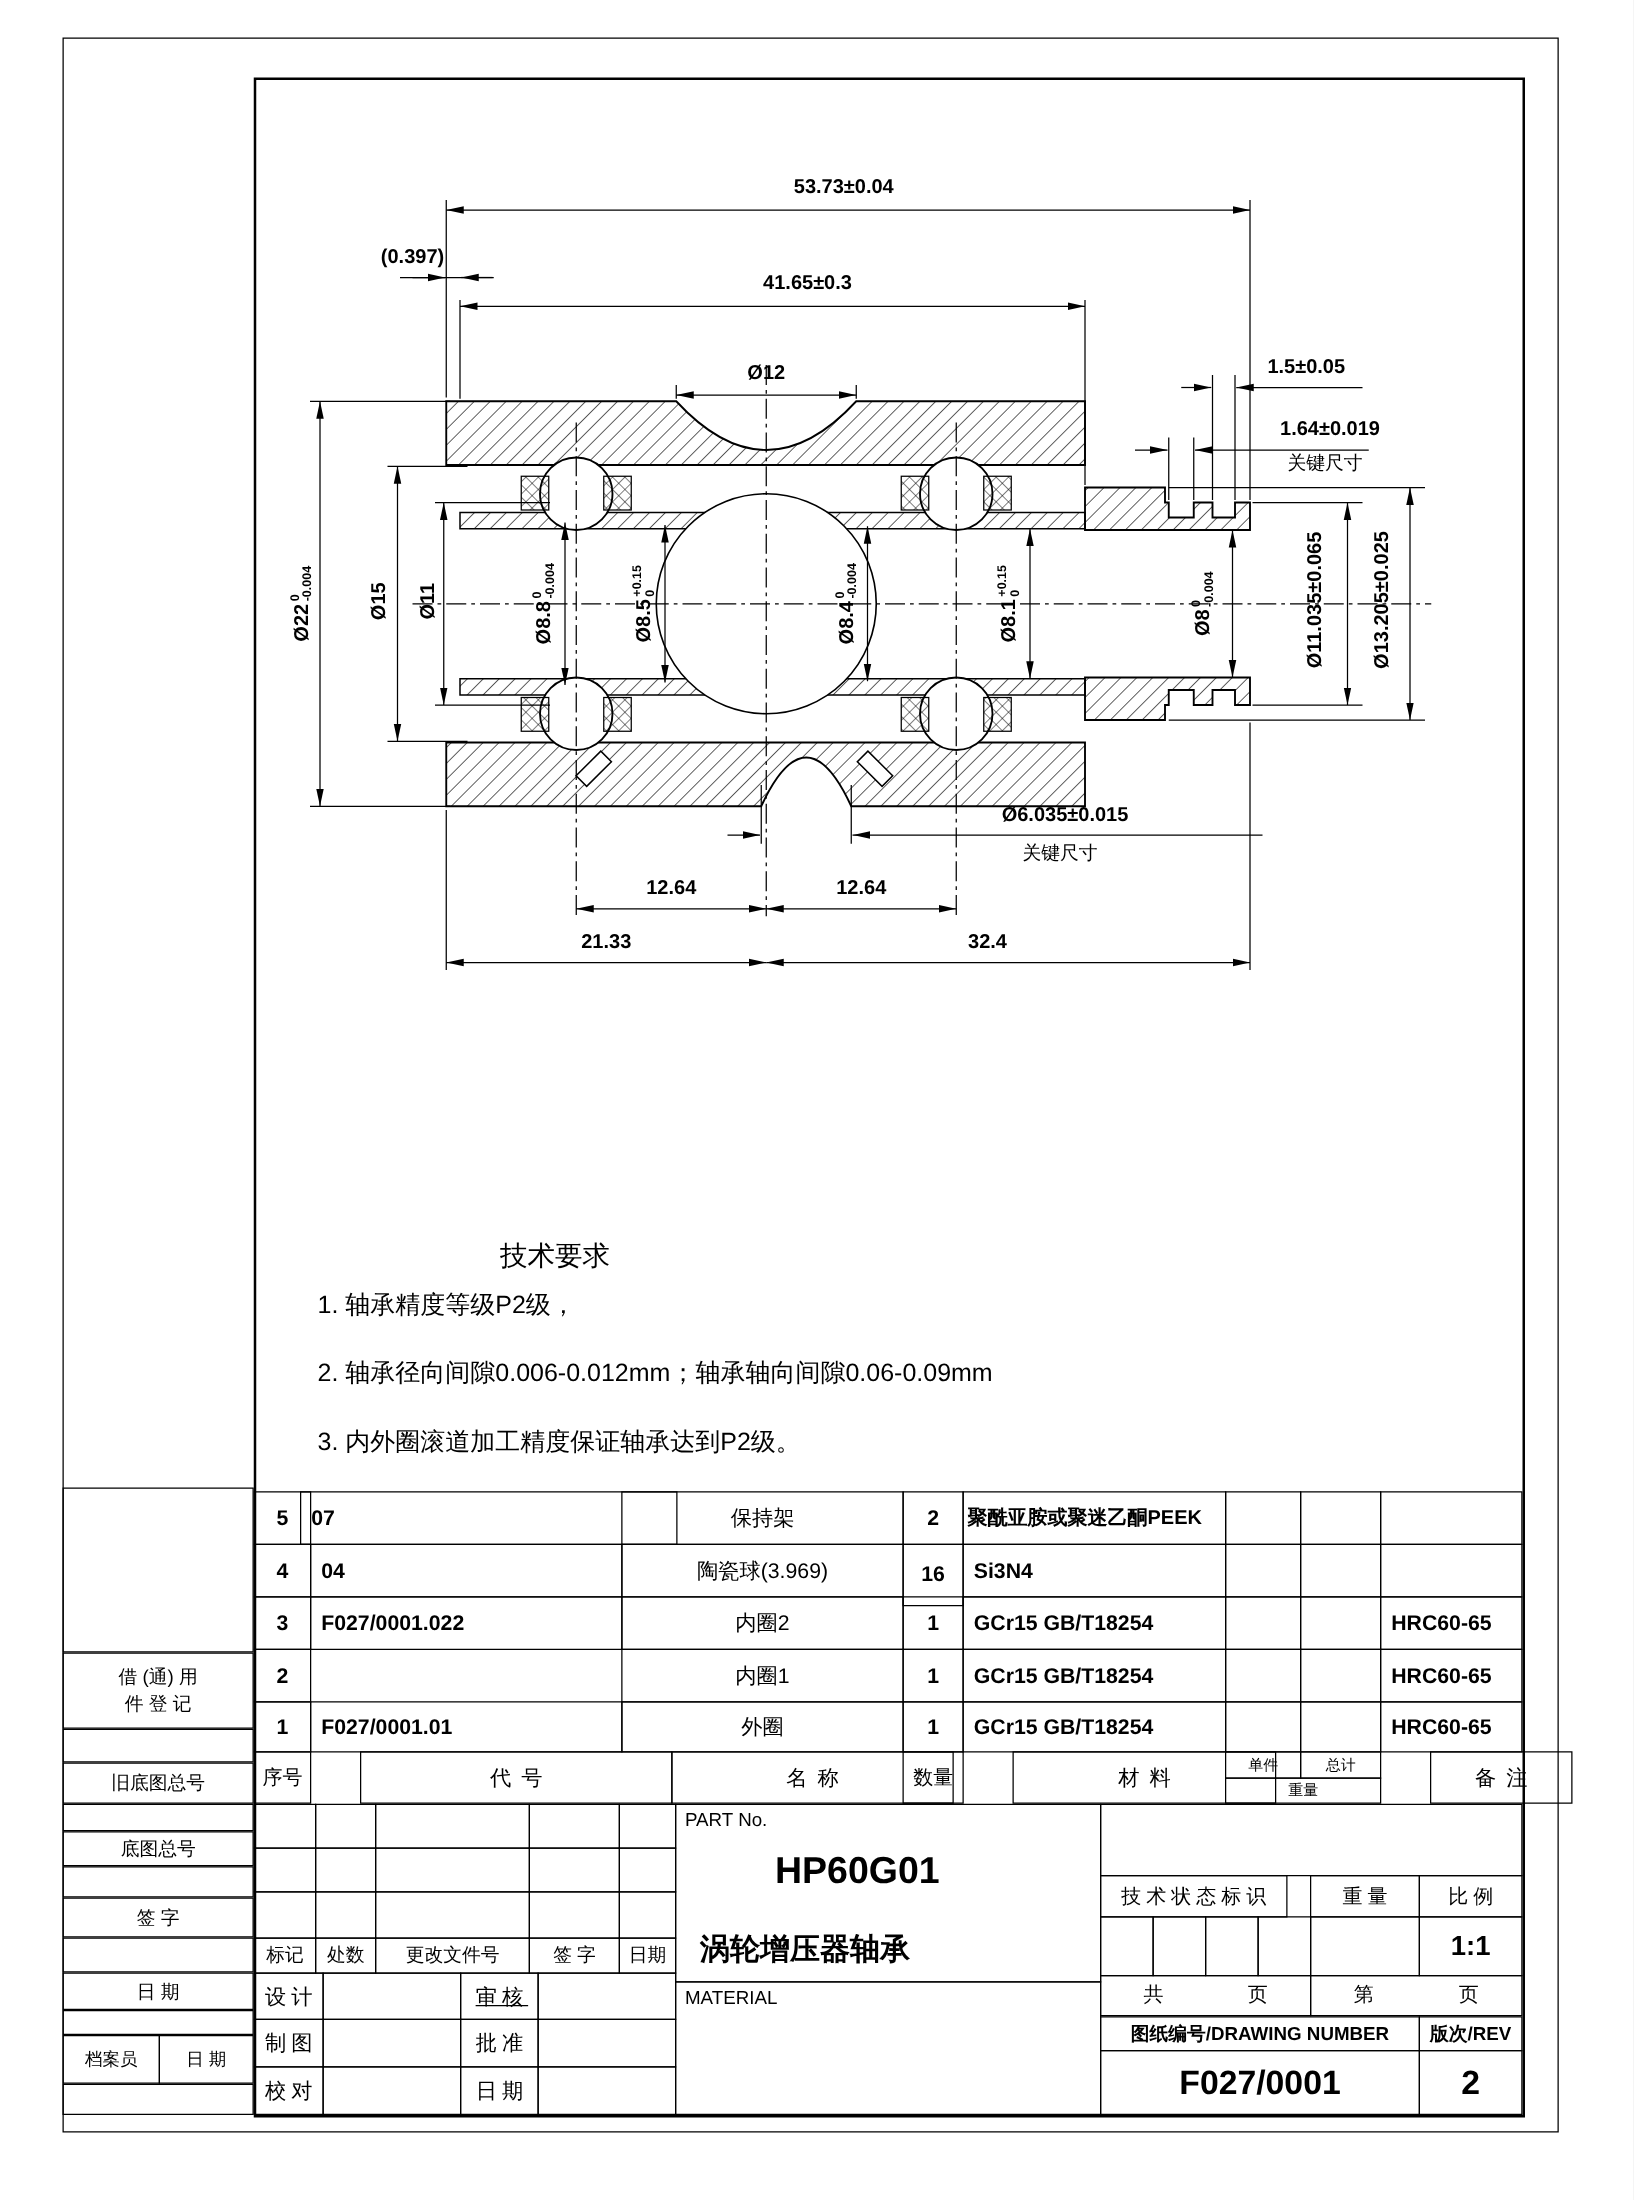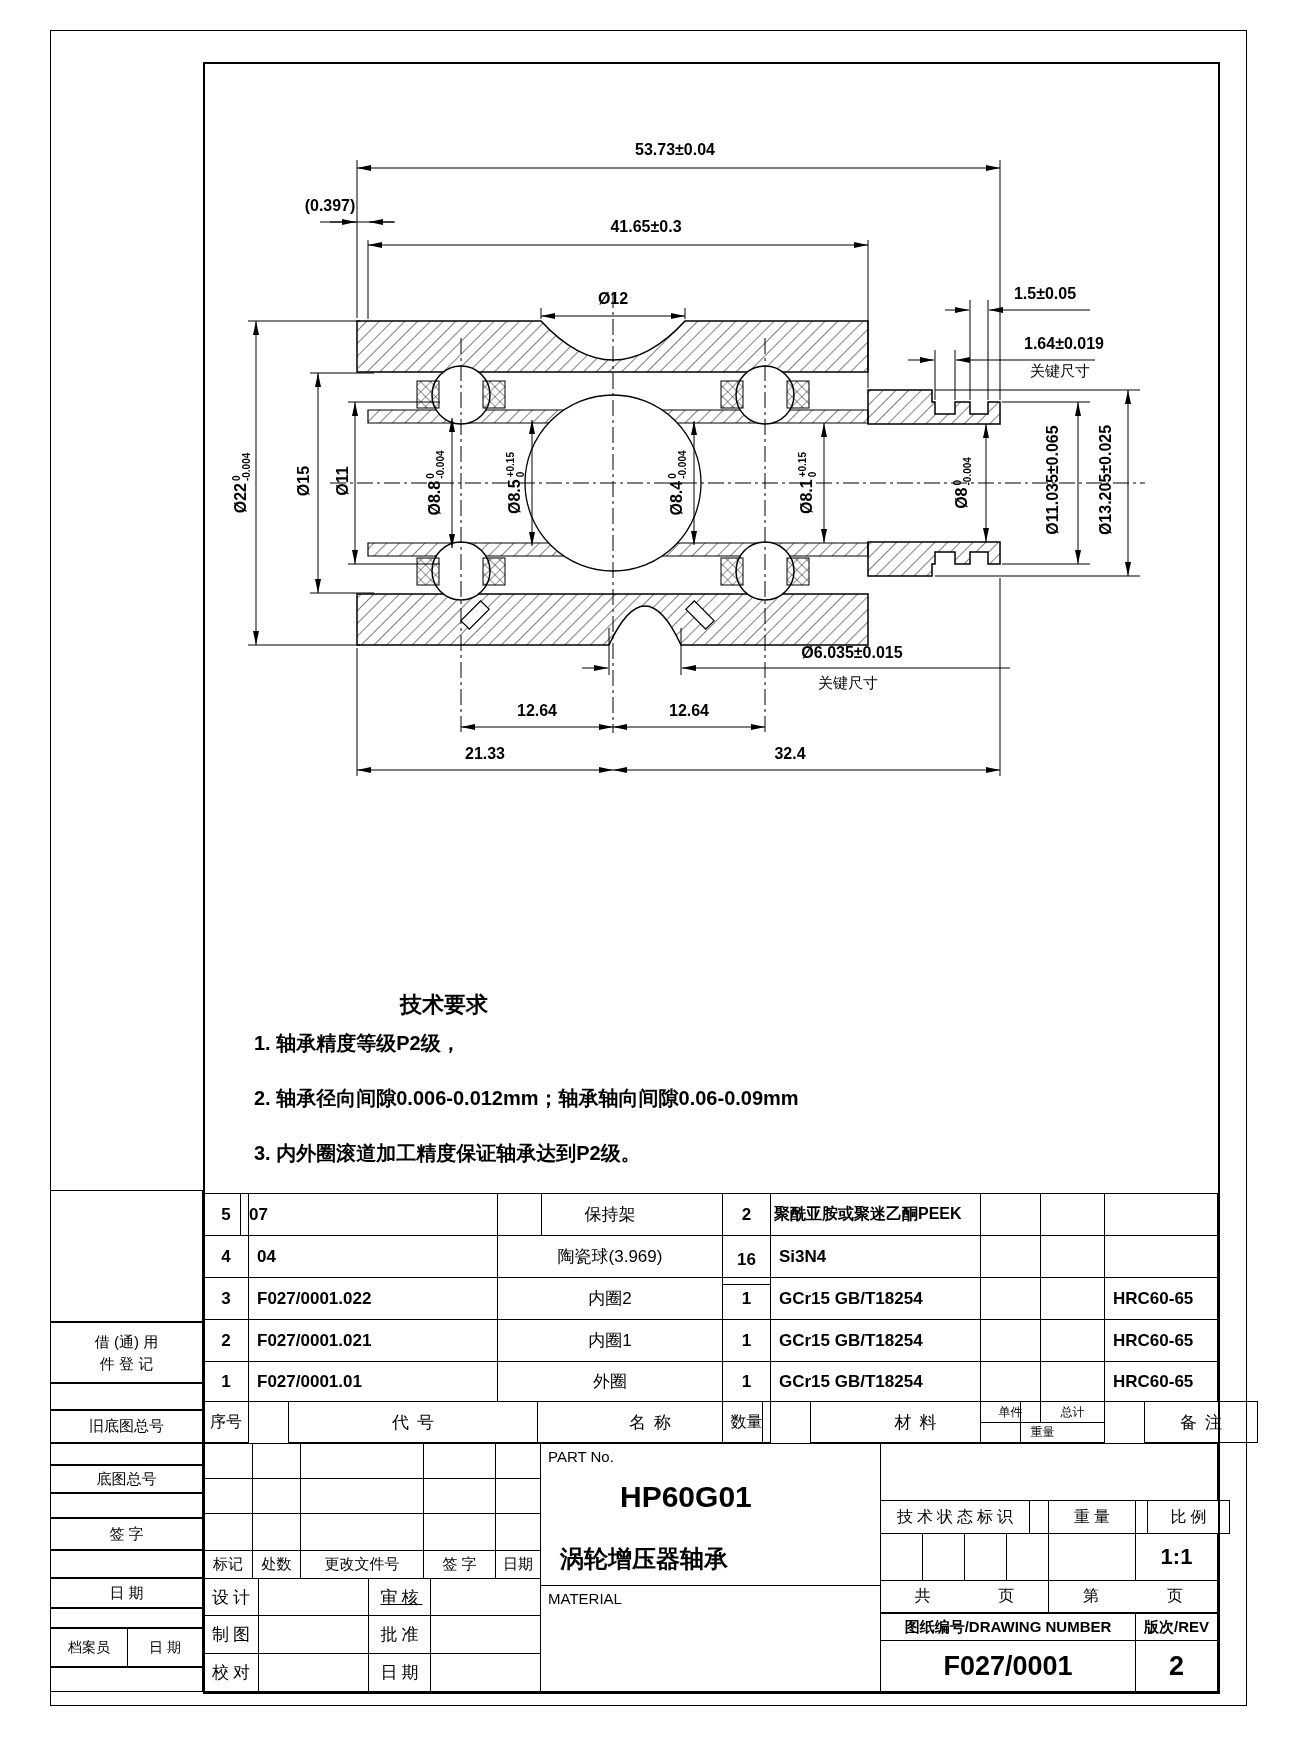--- a/index.html
+++ b/index.html
@@ -14,21 +14,21 @@
   .cell.bold{font-weight:bold;}
   .sp{letter-spacing:8px;text-indent:8px;margin-left:40px;}
   .sp4{letter-spacing:4px;text-indent:4px;}
   .dim{position:absolute;font-weight:bold;font-size:16px;white-space:nowrap;line-height:1;
        transform:translate(-50%,-50%);}
   .dim.rot{transform:translate(-50%,-50%) rotate(-90deg);}
   .dim .tol{display:inline-flex;flex-direction:column;vertical-align:middle;font-size:10px;
             line-height:10px;margin-left:2px;font-weight:bold;}
   .dim .tol i{font-style:normal;}
   .cn{position:absolute;font-size:15px;white-space:nowrap;transform:translate(-50%,-50%);}
-  .tech{position:absolute;font-weight:bold;font-size:20px;white-space:nowrap;text-align:right;}
+  .tech{position:absolute;font-weight:normal;font-size:20px;white-space:nowrap;text-align:right;}
   .big{font-size:30px;font-weight:bold;}
   svg{position:absolute;left:0;top:0;}
 </style>
 </head>
 <body>
 
 <div class="sheet">
 
   <div class="abs frame-outer"></div>
   <div class="abs frame-inner"></div>
@@ -236,21 +236,20 @@
   <div class="cell bold" style="left:203px;top:1277px;width:46px;height:43px;">3</div>
   <div class="cell bold left" style="left:248px;top:1277px;width:250px;height:43px;">F027/0001.022</div>
   <div class="cell" style="left:497px;top:1277px;width:226px;height:43px;">内圈2</div>
   <div class="cell bold" style="left:722px;top:1277px;width:49px;height:43px;">1</div>
   <div class="cell bold left" style="left:770px;top:1277px;width:211px;height:43px;">GCr15 GB/T18254</div>
   <div class="cell" style="left:980px;top:1277px;width:61px;height:43px;"></div>
   <div class="cell" style="left:1040px;top:1277px;width:65px;height:43px;"></div>
   <div class="cell bold left" style="left:1104px;top:1277px;width:114px;height:43px;">HRC60-65</div>
 
   <div class="cell bold" style="left:203px;top:1319px;width:46px;height:43px;">2</div>
-  <div class="cell bold left" style="left:248px;top:1319px;width:250px;height:43px;">F027/0001.021</div>
   <div class="cell" style="left:497px;top:1319px;width:226px;height:43px;">内圈1</div>
   <div class="cell bold" style="left:722px;top:1319px;width:49px;height:43px;">1</div>
   <div class="cell bold left" style="left:770px;top:1319px;width:211px;height:43px;">GCr15 GB/T18254</div>
   <div class="cell" style="left:980px;top:1319px;width:61px;height:43px;"></div>
   <div class="cell" style="left:1040px;top:1319px;width:65px;height:43px;"></div>
   <div class="cell bold left" style="left:1104px;top:1319px;width:114px;height:43px;">HRC60-65</div>
 
   <div class="cell bold" style="left:203px;top:1361px;width:46px;height:41px;">1</div>
   <div class="cell bold left" style="left:248px;top:1361px;width:250px;height:41px;">F027/0001.01</div>
   <div class="cell" style="left:497px;top:1361px;width:226px;height:41px;">外圈</div>
@@ -325,21 +324,21 @@
   <div class="cell" style="left:540px;top:1443px;width:341px;height:143px;"></div>
   <div class="abs" style="left:548px;top:1448px;font-size:15px;">PART No.</div>
   <div class="abs big" style="left:620px;top:1480px;">HP60G01</div>
   <div class="abs" style="left:560px;top:1543px;font-size:24px;font-weight:bold;">涡轮增压器轴承</div>
   <div class="cell" style="left:540px;top:1585px;width:341px;height:107px;"></div>
   <div class="abs" style="left:548px;top:1590px;font-size:15px;">MATERIAL</div>
 
   <div class="cell" style="left:880px;top:1443px;width:338px;height:58px;"></div>
   <div class="cell sp4" style="left:880px;top:1500px;width:150px;height:34px;font-size:16px;">技术状态标识</div>
   <div class="cell sp4" style="left:1048px;top:1500px;width:88px;height:34px;font-size:16px;">重量</div>
-  <div class="cell sp4" style="left:1135px;top:1500px;width:83px;height:34px;font-size:16px;margin-left:12px;">比例</div>
+  <div class="cell sp4" style="left:1135px;top:1500px;width:83px;height:34px;font-size:16px;">比例</div>
   <div class="cell" style="left:880px;top:1533px;width:43px;height:48px;"></div>
   <div class="cell" style="left:922px;top:1533px;width:43px;height:48px;"></div>
   <div class="cell" style="left:964px;top:1533px;width:43px;height:48px;"></div>
   <div class="cell" style="left:1006px;top:1533px;width:43px;height:48px;"></div>
   <div class="cell" style="left:1048px;top:1533px;width:88px;height:48px;"></div>
   <div class="cell bold" style="left:1135px;top:1533px;width:83px;height:48px;font-size:22px;">1:1</div>
   <div class="cell" style="left:880px;top:1580px;width:169px;height:33px;justify-content:space-around;font-size:16px;">
     <span>共</span>
     <span>页</span>
   </div>

